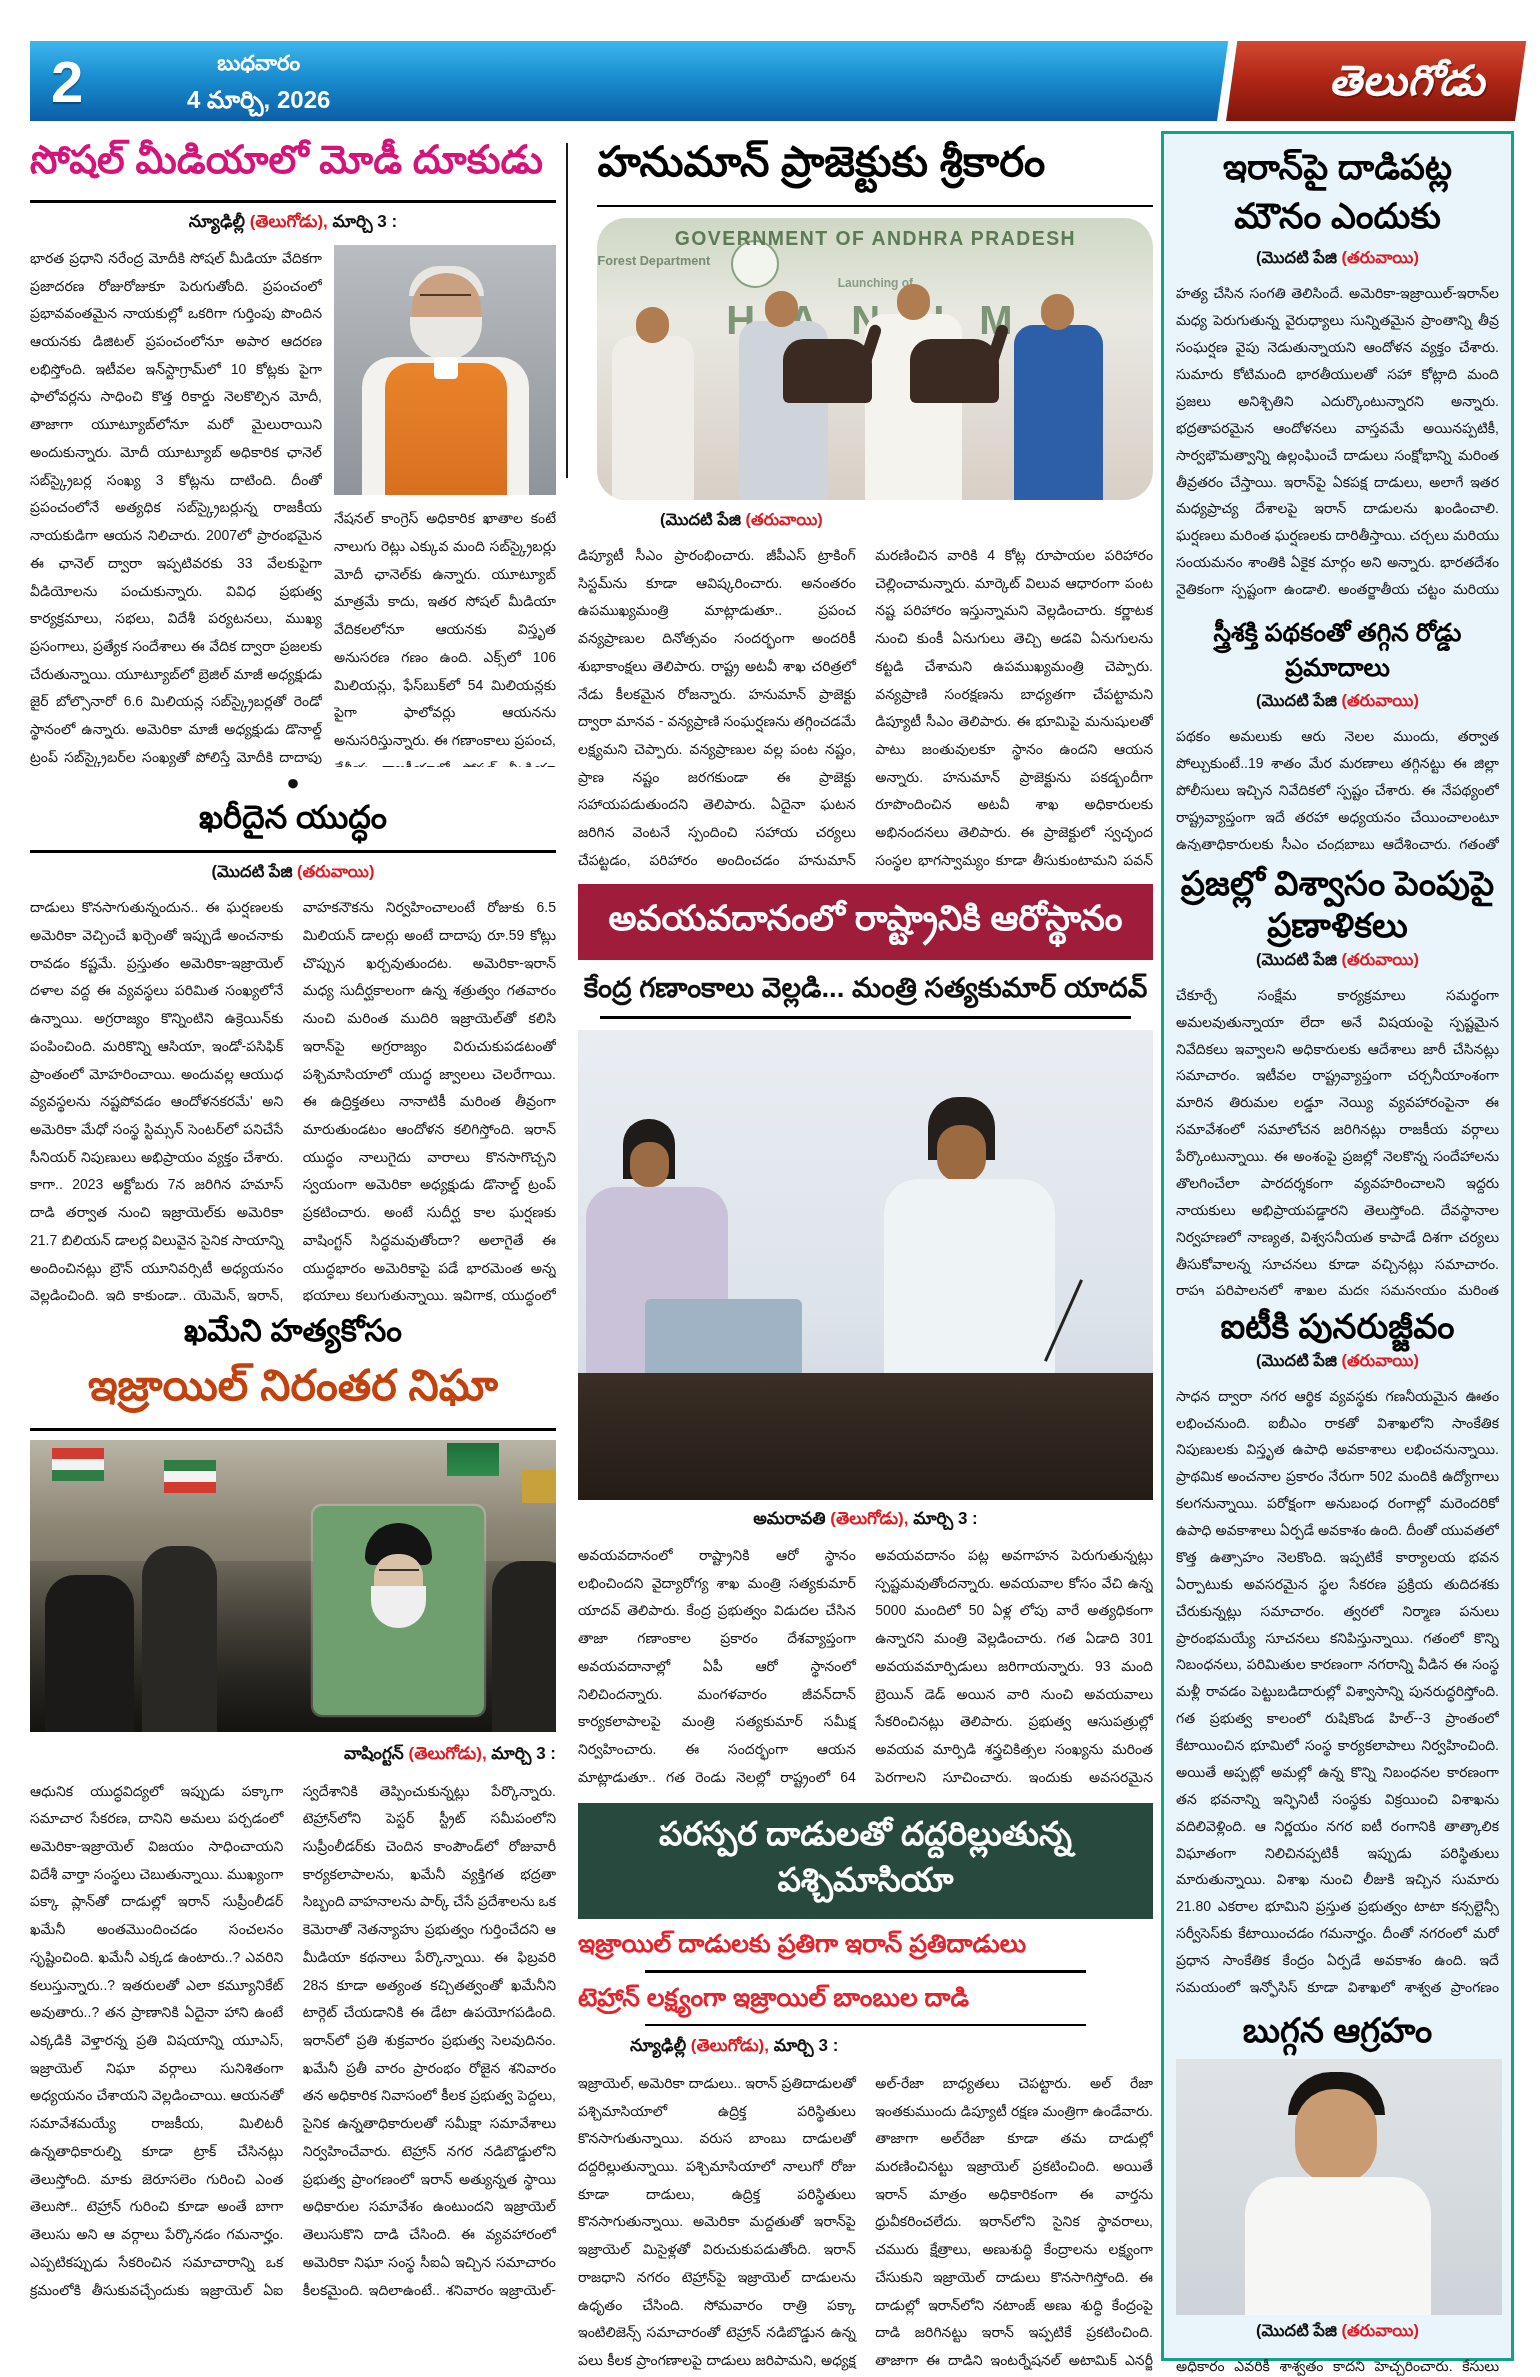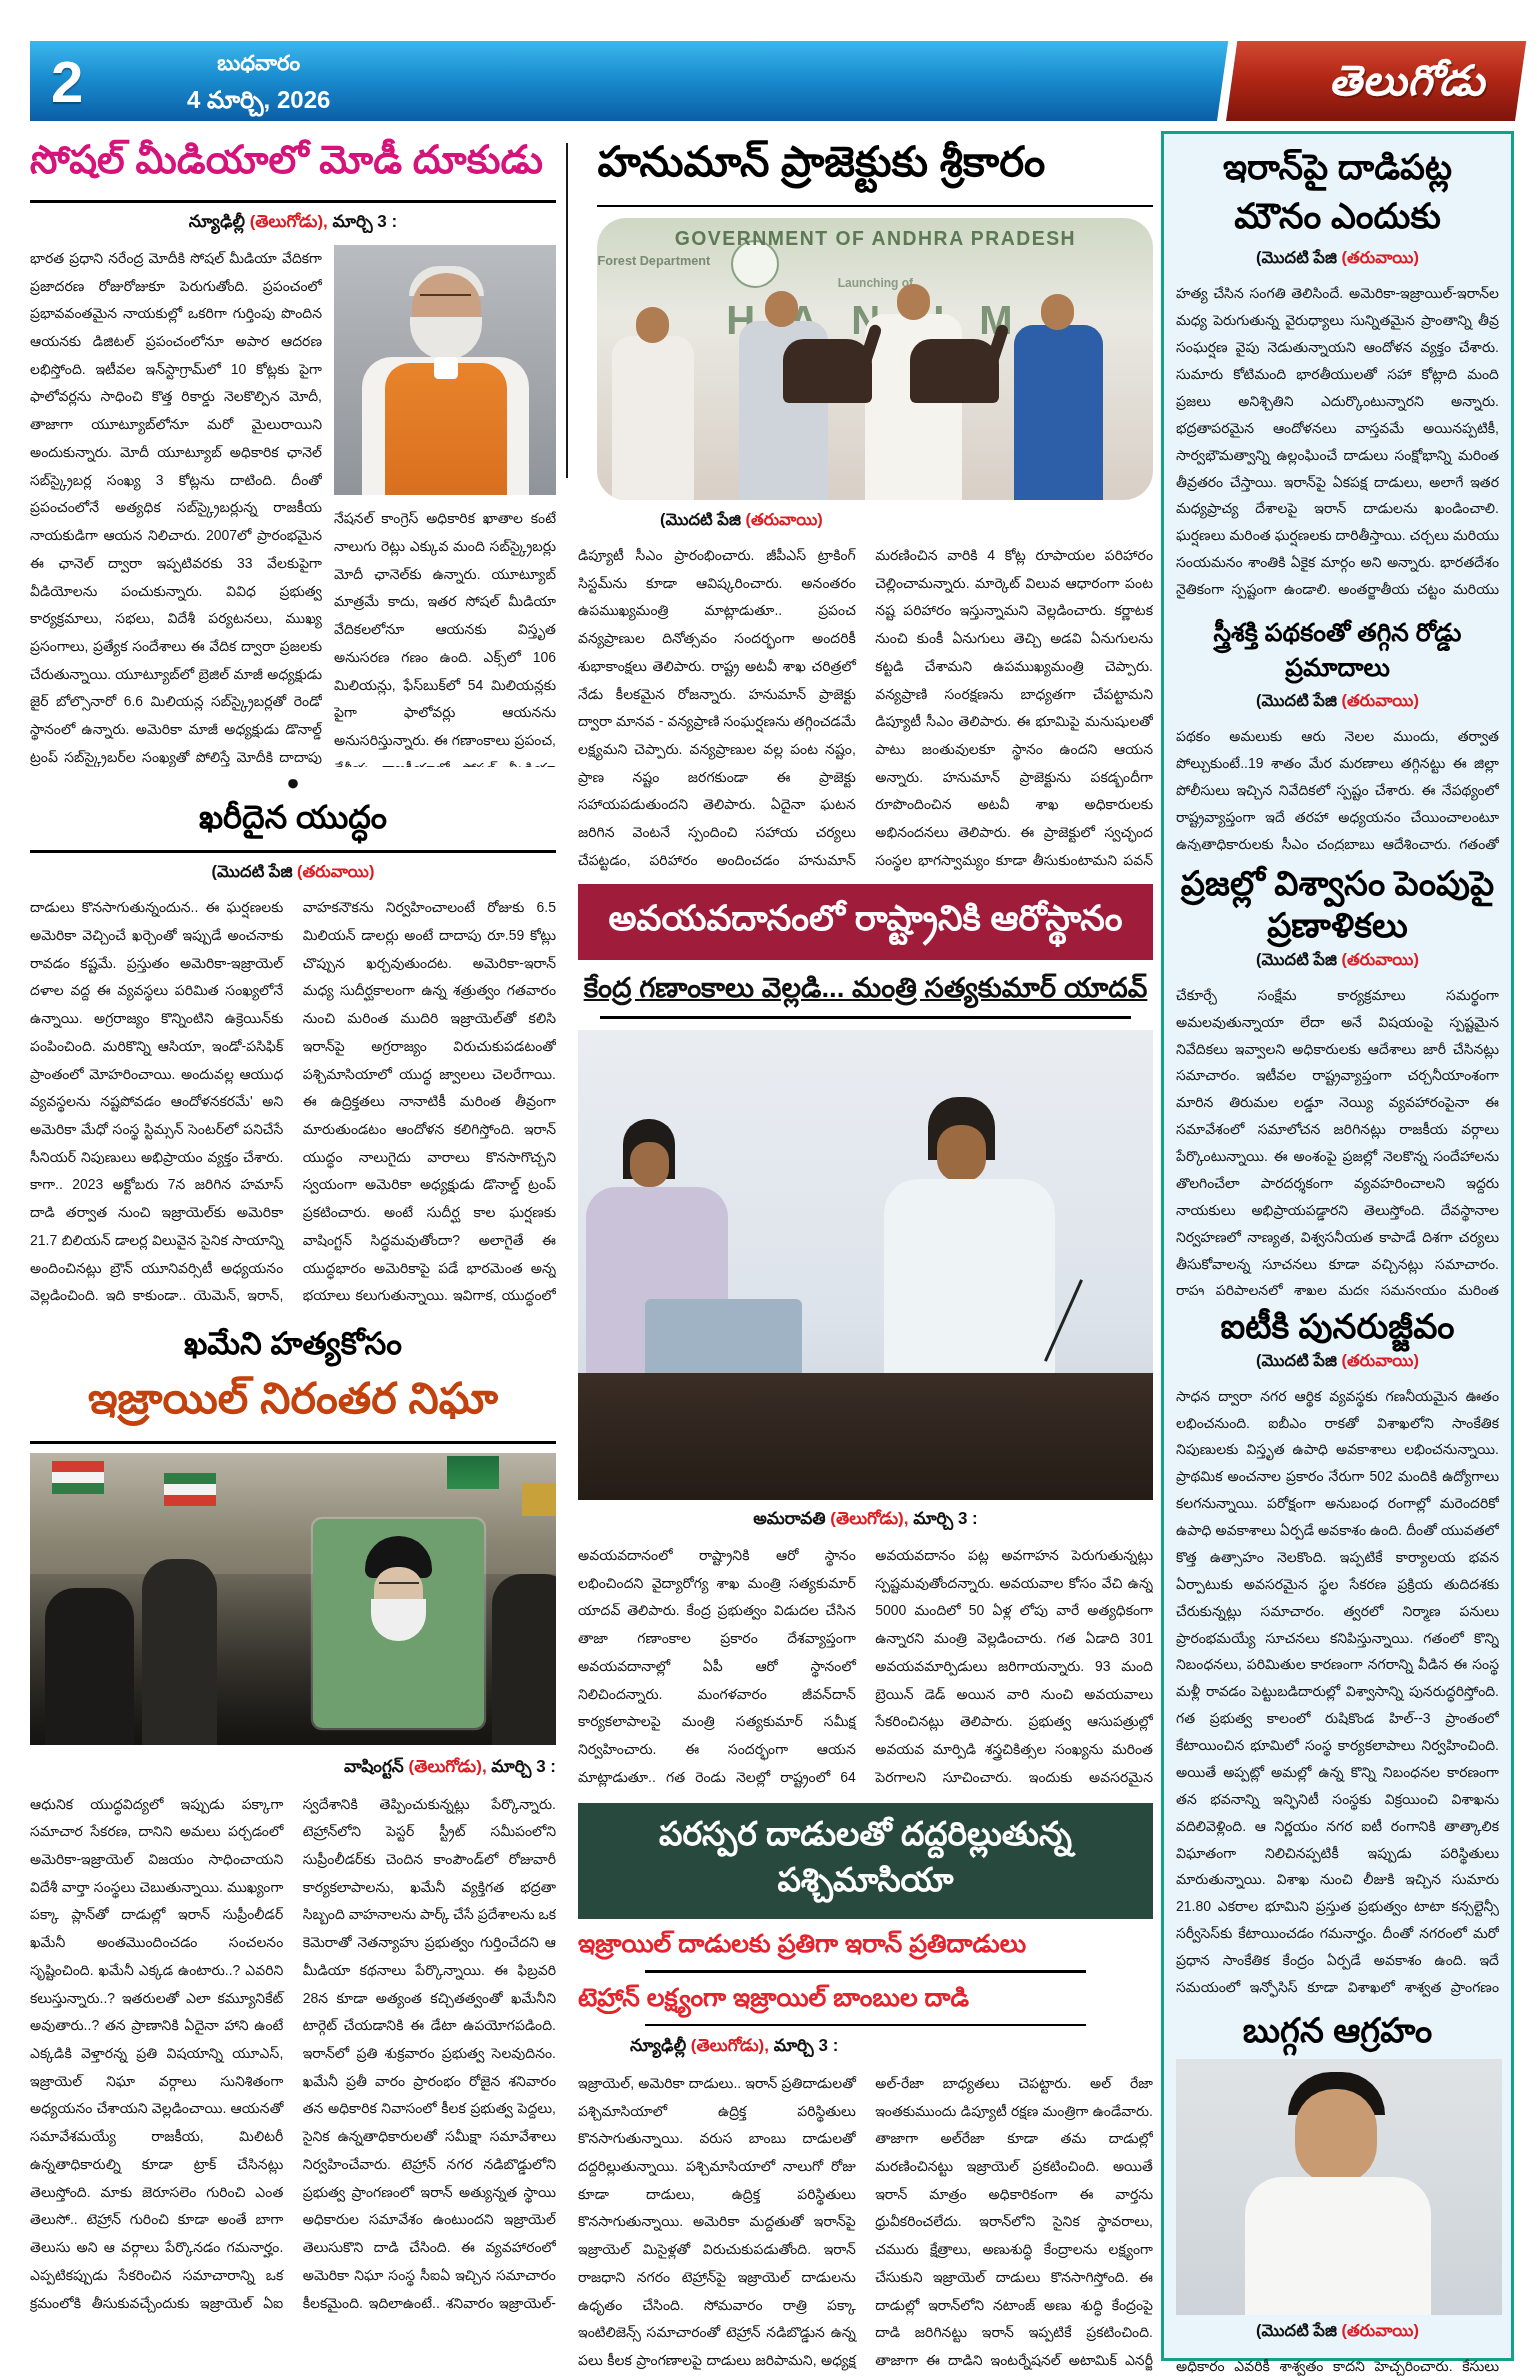--- a/index.html
+++ b/index.html
@@ -77,21 +77,21 @@
   .han-big { position:absolute; left:0; top:80px; width:100%; text-align:center; color:#64805c; font-weight:bold; font-size:40px; letter-spacing:12px; opacity:.8; }
   .han-emblem { position:absolute; left:134px; top:22.4px; width:48px; height:48px; border:2.2px solid #8aa083; border-radius:50%; background:#f2f4ee; }
   .han-person { position:absolute; bottom:0; border-radius:19.4px 19.4px 0 0; }
   .han-head { position:absolute; width:33px; height:36px; background:#b07c52; border-radius:16.4px; }
   .han-elephant { position:absolute; width:89px; height:64px; background:#3a2a22; border-radius:21px 25px 6px 6px; }
   .han-trunk { position:absolute; width:12px; height:45px; background:#3a2a22; border-radius:7.5px; transform:rotate(18deg); }
   .b1-body { height:332px; margin-top:7.5px; }
 
   
   .banner-maroon { background:#9f1c3a; color:#fff; font-size:35px; font-weight:bold; text-align:center; padding:13.4px 4.5px; }
-  .sub-black { font-size:27.6px; font-weight:bold; text-align:center; margin:12px 0 4.5px 0;text-decoration:underline; }
+  .sub-black { font-size:27.6px; font-weight:bold; text-align:center; margin:12px 0 4.5px 0; }
   .sub-underline { height:3px; background:#000; margin:6px 22.4px 10.4px 22.4px; }
   .org-photo { position:relative; width:575px; height:470px; overflow:hidden; background:linear-gradient(180deg,#e9edf2 0%,#dde3ea 60%,#c9cfd6 100%); }
   .org-table { position:absolute; left:0; bottom:0; width:100%; height:127px; background:linear-gradient(180deg,#3a2e26,#241c16); }
   .org-man { position:absolute; }
   .org-laptop { position:absolute; left:67px; bottom:112px; width:157px; height:89px; background:#9fb3c4; border-radius:6px 6px 0 0; }
   .org-mic { position:absolute; width:3px; height:89px; background:#222; transform:rotate(24deg); }
   .b2-body { height:252px; margin-top:6px; }
 
   
   .banner-green { background:#28493d; color:#fff; font-size:33px; font-weight:bold; text-align:center; padding:12px 3px; }
@@ -159,21 +159,21 @@
       <div class="headline-rule"></div>
       <div class="cont">
         <span>(మొదటి పేజి </span><span class="red">(తరువాయి)</span>
       </div>
       <div class="two-col a2-body">
         <div class="body-text">దాడులు కొనసాగుతున్నందున.. ఈ ఘర్షణలకు అమెరికా వెచ్చించే ఖర్చెంతో ఇప్పుడే అంచనాకు రావడం కష్టమే. ప్రస్తుతం అమెరికా-ఇజ్రాయెల్ దళాల వద్ద ఈ వ్యవస్థలు పరిమిత సంఖ్యలోనే ఉన్నాయి. అగ్రరాజ్యం కొన్నింటిని ఉక్రెయిన్‌కు పంపించింది. మరికొన్ని ఆసియా, ఇండో-పసిఫిక్ ప్రాంతంలో మోహరించాయి. అందువల్ల ఆయుధ వ్యవస్థలను నష్టపోవడం ఆందోళనకరమే' అని అమెరికా మేధో సంస్థ స్టిమ్సన్ సెంటర్‌లో పనిచేసే సీనియర్ నిపుణులు అభిప్రాయం వ్యక్తం చేశారు. కాగా.. 2023 అక్టోబరు 7న జరిగిన హమాస్ దాడి తర్వాత నుంచి ఇజ్రాయెల్‌కు అమెరికా 21.7 బిలియన్ డాలర్ల విలువైన సైనిక సాయాన్ని అందించినట్లు బ్రౌన్ యూనివర్సిటీ అధ్యయనం వెల్లడించింది. ఇది కాకుండా.. యెమెన్, ఇరాన్, పశ్చిమాసియాలో ఇజ్రాయెల్‌కు మద్దతుగా అమెరికా చేపట్టిన సైనిక చర్యలకు 12.07 బిలియన్ డాలర్లు ఖర్చు చేసింది. ఇవన్నీ కలిపి చూస్తే.. రెండేళ్లలో ఈ పశ్చిమాసియాలో నెలకొన్న ఉద్రిక్తతల వల్ల అమెరికాకు సైనికపరంగా అయిన ఖర్చు 31.35 బిలియన్ డాలర్ల నుంచి 33.77 బిలియన్ డాలర్ల అంతే రూ.3.1 లక్షల కోట్లపైనే ఉంటుందని అంచనా. ఈ ఘర్షణల సమయంలో అమెరికన్ సెంట్రల్ గల్ఫ్ ఆర్ పోర్ట్ వంటి యుద్ధ విమాన</div>
         <div class="body-text">వాహకనౌకను నిర్వహించాలంటే రోజుకు 6.5 మిలియన్ డాలర్లు అంటే దాదాపు రూ.59 కోట్లు చొప్పున ఖర్చవుతుందట. అమెరికా-ఇరాన్ మధ్య సుదీర్ఘకాలంగా ఉన్న శత్రుత్వం గతవారం నుంచి మరింత ముదిరి ఇజ్రాయెల్‌తో కలిసి ఇరాన్‌పై అగ్రరాజ్యం విరుచుకుపడటంతో పశ్చిమాసియాలో యుద్ధ జ్వాలలు చెలరేగాయి. ఈ ఉద్రిక్తతలు నానాటికీ మరింత తీవ్రంగా మారుతుండటం ఆందోళన కలిగిస్తోంది. ఇరాన్ యుద్ధం నాలుగైదు వారాలు కొనసాగొచ్చని స్వయంగా అమెరికా అధ్యక్షుడు డొనాల్డ్ ట్రంప్ ప్రకటించారు. అంటే సుదీర్ఘ కాల ఘర్షణకు వాషింగ్టన్ సిద్ధమవుతోందా? అలాగైతే ఈ యుద్ధభారం అమెరికాపై పడే భారమెంత అన్న భయాలు కలుగుతున్నాయి. ఇవిగాక, యుద్ధంలో ధ్వంసమైన ఆయుధ పరికరాల నష్టం అదనపు భారమే. ఈ ఘర్షణల సమయంలో కువైట్‌లో అమెరికాకు చెందిన వార్</div>
       </div>
     </div>
 
-    <div style="margin-top:15px;">
+    <div style="margin-top:2px;">
       <div class="h-line1">ఖమేని హత్యకోసం</div>
       <div class="h-line2">ఇజ్రాయిల్ నిరంతర నిఘా</div>
       <div class="headline-rule"></div>
       <div class="kh-photo">
         <div class="kh-flag" style="left:22.4px; background:linear-gradient(180deg,#d23b2f 33%,#f3f3f3 33% 66%,#2f7d44 66%);"></div>
         <div class="kh-flag" style="left:134px; top:19.4px; background:linear-gradient(180deg,#2f7d44 33%,#f3f3f3 33% 66%,#d23b2f 66%);"></div>
         <div class="kh-flag" style="left:417px; top:3px; background:linear-gradient(180deg,#1f6d3c,#2f8d4c);"></div>
         <div class="kh-flag" style="left:492px; top:30px; width:37px; background:#c8a13a;"></div>
         <div class="kh-crowd"></div>
         <div class="kh-fig" style="left:15px; width:89px; height:157px;"></div>

